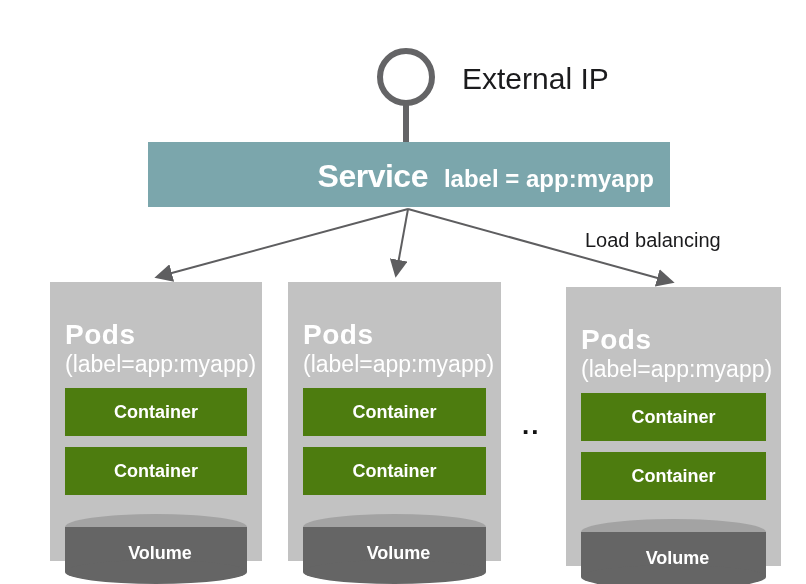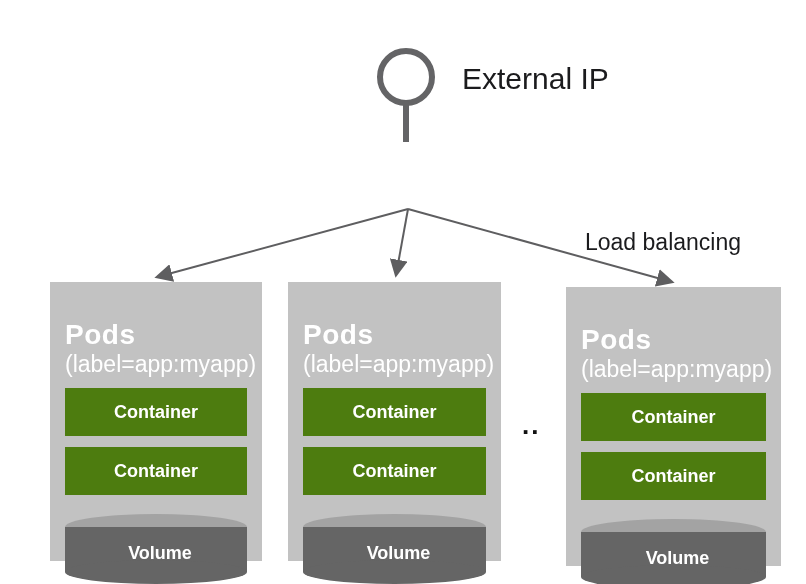--- a/index.html
+++ b/index.html
@@ -49,21 +49,21 @@
   .service-selector {
     font-size: 24px;
     font-weight: 600;
     color: #ffffff;
     margin-left: 16px;
     white-space: nowrap;
   }
   .load-balancing {
     position: absolute;
     left: 585px; top: 229px;
-    font-size: 23px;
+    font-size: 20px;
     color: #1b1b1d;
     white-space: nowrap;
   }
   .ellipsis {
     position: absolute;
     left: 522px; top: 410px;
     font-size: 26px;
     font-weight: 700;
     letter-spacing: 2px;
     color: #111111;
@@ -156,20 +156,24 @@
     </defs>
     <circle cx="406" cy="77" r="26" fill="#ffffff" stroke="#646466" stroke-width="6"></circle>
     <line x1="406" y1="103" x2="406" y2="142" stroke="#646466" stroke-width="6"></line>
     <line x1="408" y1="209" x2="157" y2="277" stroke="#5E5E60" stroke-width="2" marker-end="url(#arrowhead)"></line>
     <line x1="408" y1="209" x2="396" y2="275" stroke="#5E5E60" stroke-width="2" marker-end="url(#arrowhead)"></line>
     <line x1="408" y1="209" x2="672" y2="282" stroke="#5E5E60" stroke-width="2" marker-end="url(#arrowhead)"></line>
   </svg>
 
   <div class="external-ip">External IP</div>
 
+  <div class="service-bar">
+    <span class="service-title">Service</span>
+    <span class="service-selector">label = app:myapp</span>
+  </div>
 
   <div class="load-balancing">Load balancing</div>
 
   <div class="ellipsis">..</div>
 
   <div class="pod pod-1">
     <div class="pod-title">Pods</div>
     <div class="pod-selector">(label=app:myapp)</div>
     <div class="container-box">
       <span class="container-label">Container</span>

